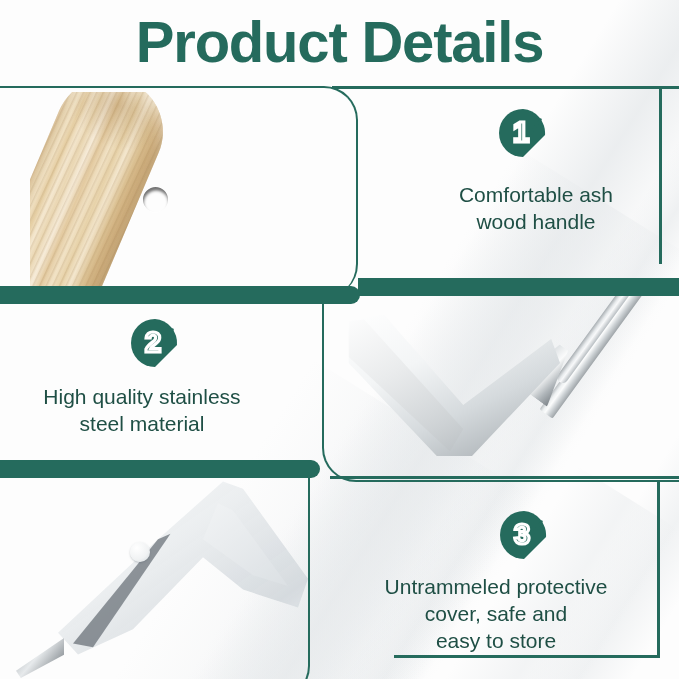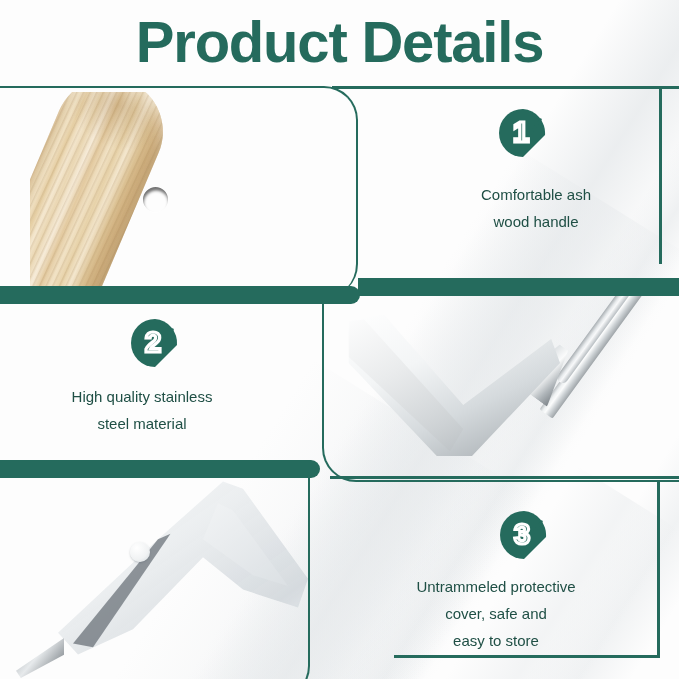--- a/index.html
+++ b/index.html
@@ -95,21 +95,21 @@
 
   
   .p6-top   { left:330px; top:476px; width:349px; height:3px; }
   .p6-right { left:657px; top:482px; width:3px; height:176px; }
   .p6-bot   { left:394px; top:655px; width:266px; height:3px; }
 
   
   .txt {
     position:absolute;
     color:#1f4f45;
-    font-size:15px;
+    font-size:21px;
     line-height:27px;
     text-align:center;
     z-index:6;
     white-space:pre-line;
   }
   .t1 { left:396px; top:181px; width:280px; }
   .t2 { left:-8px;  top:383px; width:300px; }
   .t3 { left:348px; top:573px; width:296px;text-align:center; }
 
   

